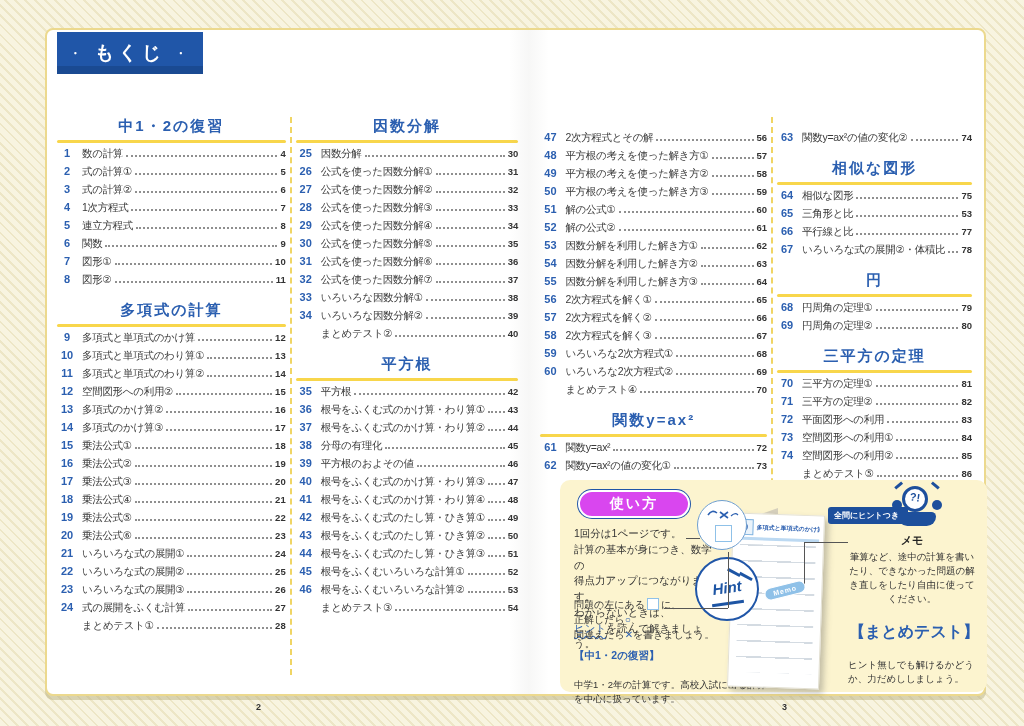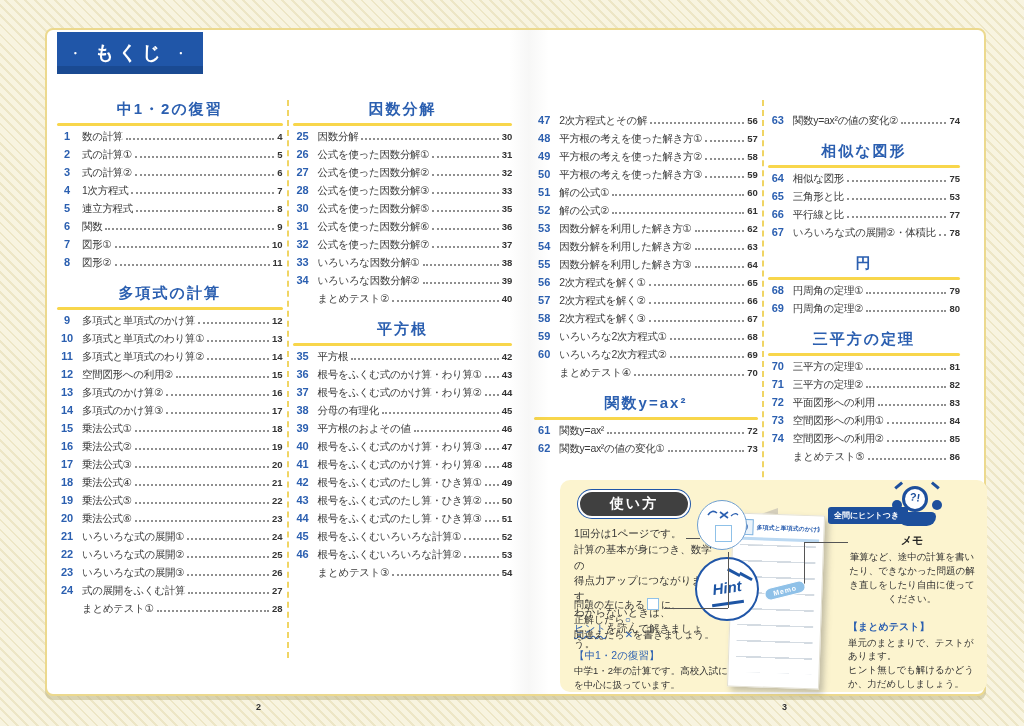--- a/index.html
+++ b/index.html
@@ -9,21 +9,21 @@
     background:repeating-linear-gradient(45deg,#f8f4e0 0px,#f8f4e0 5px,#ede6c6 5px,#ede6c6 7px);}
   .spread{position:absolute;left:45px;top:28px;width:937px;height:664px;background:#ffffff;
     border:2px solid #ecd98e;border-radius:8px;box-shadow:0 4px 0 rgba(180,170,120,.45);}
   .spine{position:absolute;left:462px;top:0;width:40px;height:100%;
     background:linear-gradient(90deg,rgba(0,0,0,0) 0%,rgba(120,120,110,.06) 50%,rgba(0,0,0,0) 100%);}
   .mokuji{position:absolute;left:10px;top:2px;width:146px;height:42px;
     background:linear-gradient(#2056a8 0 80%,#1a4a92 80% 100%);
     color:#fff;font-weight:bold;font-size:19px;letter-spacing:4px;
     display:flex;align-items:center;justify-content:center;}
   .mokuji .dot{font-size:11px;margin:0 10px;}
-  .cols{display:flex;padding:70px 24px 0 10px;height:628px;box-sizing:border-box;align-items:stretch;}
+  .cols{display:flex;padding:70px 12px 0 10px;height:628px;box-sizing:border-box;align-items:stretch;margin-top:17px;}
   .col{box-sizing:border-box;}
   .c0{width:230px;}
   .c1{width:224px;margin-right:22px;}
   .c2{width:228px;}
   .c3{width:196px;}
   .vdiv{border-left:2px dashed #f0d564;margin:0 4px;}
   .sec{ text-align:center;color:#2b5fb0;font-weight:bold;font-size:15px;letter-spacing:2px;
     margin:10px 0 4px;}
   .sec:first-child{margin-top:0;}
   .sec::after{content:"";display:block;height:3px;background:#f8d64b;margin-top:4px;border-radius:2px;}
@@ -32,32 +32,32 @@
   .num{width:20px;text-align:center;font-weight:bold;color:#2b5fb0;font-size:11px;flex:none;}
   .ttl{margin-left:5px;white-space:nowrap;letter-spacing:-0.3px;}
   .leader{flex:1;border-bottom:2px dotted #8f8f8f;margin:0 3px 3px 3px;min-width:4px;}
   .pg{font-size:9.5px;font-weight:bold;color:#333;flex:none;}
   .pagenum{position:absolute;bottom:14px;font-size:9px;font-weight:bold;color:#333;}
   .pagenum.left{left:256px;} .pagenum.right{left:782px;}
 
   
   .usage{position:absolute;left:513px;top:450px;width:427px;height:212px;
     background:#fcf4cf;border-radius:10px;}
-  .u-pill{position:absolute;left:18px;top:10px;width:112px;height:28px;background:#404040;
+  .u-pill{position:absolute;left:18px;top:10px;width:112px;height:28px;background:#d946ef;
     border:2px solid #fff;border-radius:16px;box-shadow:0 0 0 1px #2056a8;
     color:#fff;font-weight:bold;font-size:14px;letter-spacing:2px;
     display:flex;align-items:center;justify-content:center;box-sizing:border-box;}
   .u-intro{position:absolute;left:14px;top:46px;width:140px;font-size:10.5px;line-height:1.5;color:#333;}
   .hintword{color:#2b5fb0;font-weight:normal;text-decoration:underline wavy;text-underline-offset:3px;}
   .u-check{position:absolute;left:14px;top:117px;width:150px;font-size:10px;line-height:1.5;color:#333;}
   .cbox{display:inline-block;width:10px;height:10px;border:1.5px solid #8fc1e8;background:#fff;
     vertical-align:-2px;margin:0 2px;}
   .mark{color:#2b5fb0;font-weight:bold;}
   .u-review{position:absolute;left:14px;top:168px;width:200px;font-size:9.5px;line-height:1.45;color:#333;}
-  .u-review .hd{color:#2b5fb0;font-weight:normal;font-size:10.5px;display:block;margin-bottom:1px;}
+  .u-review .hd{color:#2b5fb0;font-weight:bold;font-size:10.5px;display:block;margin-bottom:15px;}
   
   .beam{position:absolute;background:rgba(130,130,150,.32);}
   .beam1{left:178px;top:28px;width:40px;height:36px;clip-path:polygon(0 40%,100% 0,100% 100%,0 60%);}
   .beam2{left:192px;top:96px;width:42px;height:46px;clip-path:polygon(0 40%,100% 0,100% 100%,0 60%);}
   
   .preview{position:absolute;left:170px;top:34px;width:90px;height:172px;background:#fff;
     border:1px solid #e3e0d2;box-shadow:4px 4px 6px rgba(90,90,90,.35);transform:rotate(2deg);}
   .pv-head{display:flex;align-items:center;margin:5px 4px 2px;}
   .pv-num{width:14px;height:14px;background:#eaf3fb;border:1px solid #7fb3e0;color:#2b5fb0;
     font-size:9px;font-weight:bold;text-align:center;line-height:14px;flex:none;}
@@ -105,21 +105,21 @@
     border-radius:5px 5px 10px 10px;}
   .char .f1,.char .f2{position:absolute;width:10px;height:10px;background:#1d4f9c;border-radius:50%;top:18px;}
   .char .f1{left:0;} .char .f2{right:0;}
   .char .sp1,.char .sp2{position:absolute;width:9px;height:2.5px;background:#1d4f9c;}
   .char .sp1{left:2px;top:2px;transform:rotate(-40deg);}
   .char .sp2{right:2px;top:2px;transform:rotate(40deg);}
   
   .u-memo{position:absolute;left:288px;top:52px;width:128px;font-size:9.5px;line-height:1.5;color:#333;text-align:center;}
   .u-memo .hd{font-weight:bold;font-size:11px;color:#222;display:block;margin-bottom:1px;}
   .u-matome{position:absolute;left:288px;top:140px;width:132px;font-size:9.5px;line-height:1.45;color:#333;}
-  .u-matome .hd{color:#2b5fb0;font-weight:bold;font-size:10px;display:block;margin-bottom:1px;}
+  .u-matome .hd{color:#2b5fb0;font-weight:bold;font-size:16px;display:block;margin-bottom:1px;text-align:center;}
 </style>
 </head>
 <body>
 
 <div class="stage">
   <div class="spread">
     <div class="spine"></div>
 
     <div class="mokuji">
       <span class="dot">・</span>
@@ -301,20 +301,26 @@
             <span class="num">27</span>
             <span class="ttl">公式を使った因数分解②</span>
             <span class="leader"></span>
             <span class="pg">32</span>
           </div>
           <div class="row">
             <span class="num">28</span>
             <span class="ttl">公式を使った因数分解③</span>
             <span class="leader"></span>
             <span class="pg">33</span>
+          </div>
+          <div class="row">
+            <span class="num">29</span>
+            <span class="ttl">公式を使った因数分解④</span>
+            <span class="leader"></span>
+            <span class="pg">34</span>
           </div>
           <div class="row">
             <span class="num">30</span>
             <span class="ttl">公式を使った因数分解⑤</span>
             <span class="leader"></span>
             <span class="pg">35</span>
           </div>
           <div class="row">
             <span class="num">31</span>
             <span class="ttl">公式を使った因数分解⑥</span>
@@ -687,21 +693,21 @@
         </div>
       </div>
 
       <div class="u-memo">
         <span class="hd">メモ</span>
         <span>筆算など、途中の計算を書いたり、できなかった問題の解き直しをしたり自由に使ってください。</span>
       </div>
 
       <div class="u-matome">
         <span class="hd">【まとめテスト】</span>
-        <span>単元のまとまりで、テストがあります。</span><br>
+        <br>
         <span>ヒント無しでも解けるかどうか、力だめししましょう。</span>
       </div>
     </div>
   </div>
 
   <div class="pagenum left">2</div>
   <div class="pagenum right">3</div>
 </div>
 
 </body></html>

